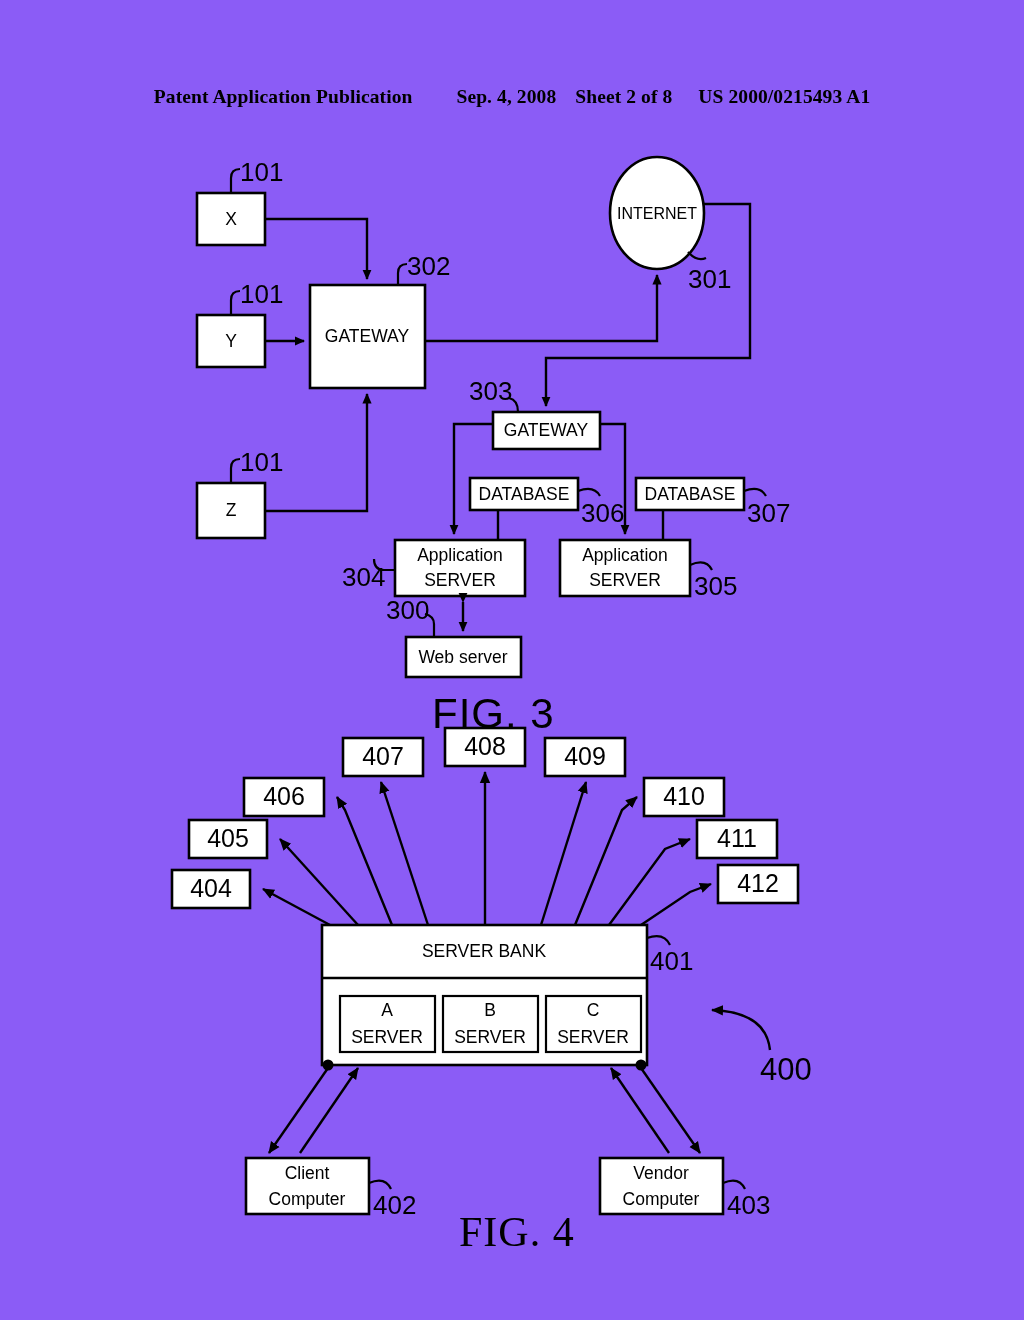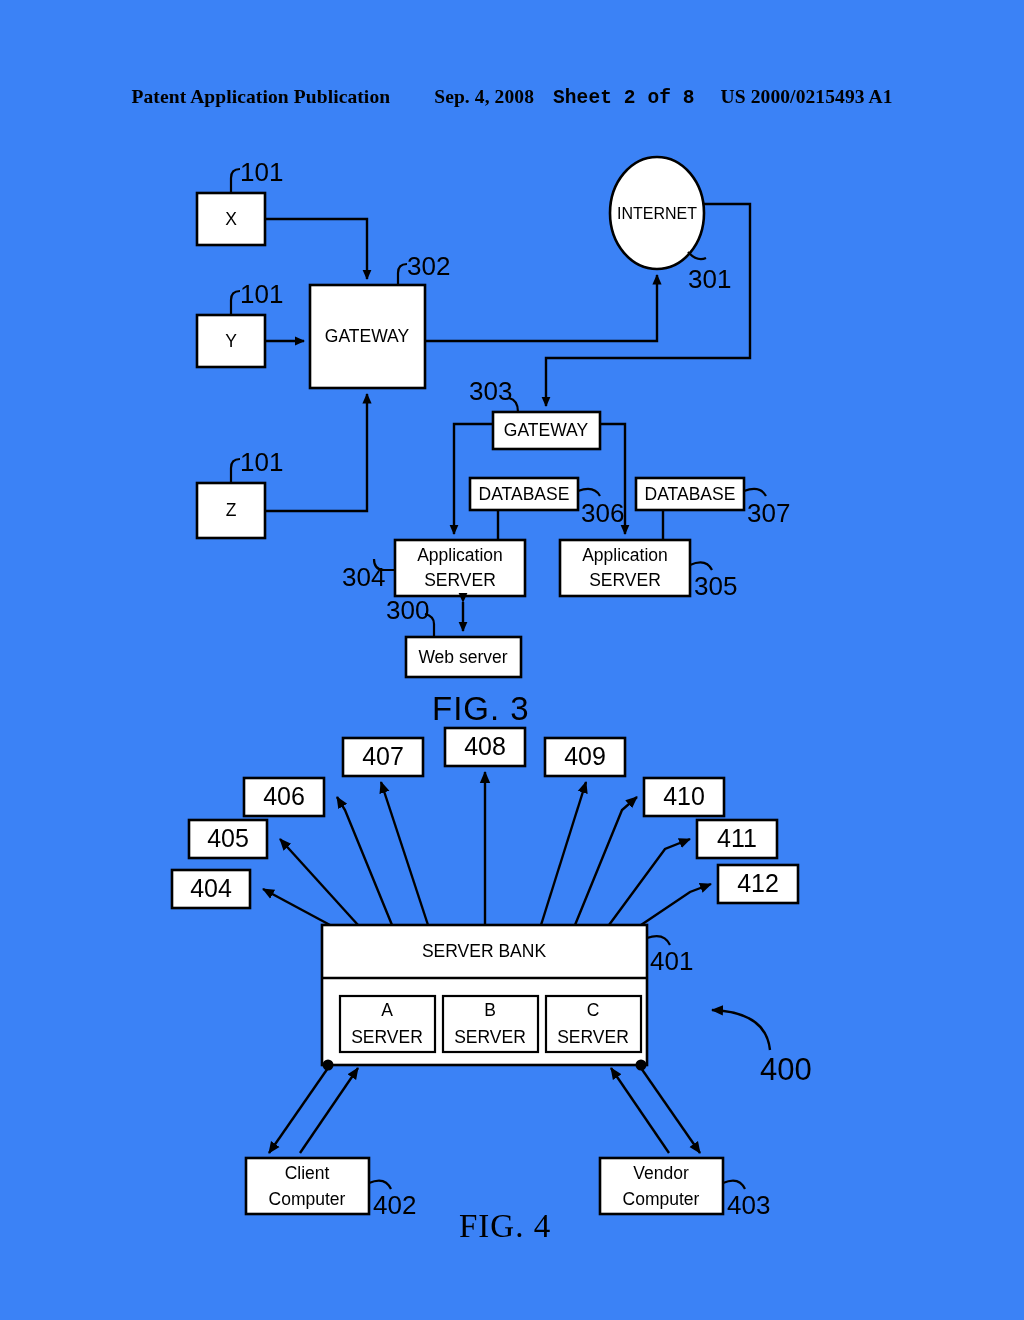--- a/index.html
+++ b/index.html
@@ -11,54 +11,54 @@
     width: 1024px;
     height: 1320px;
     font-family: "Liberation Serif", serif;
     position: relative;
     overflow: hidden;
   }
   #page {
     position: relative;
     width: 1024px;
     height: 1320px;
-    background: #3b82f6;
+    background: #8b5cf6;
   }
   
   #pub-header {
     position: absolute;
     left: 0;
     top: 86px;
     width: 1024px;
     height: 28px;
     display: flex;
     align-items: baseline;
     justify-content: center;
     font-family: "Liberation Serif", serif;
     font-weight: bold;
     font-size: 19.5px;
     color: #000;
     letter-spacing: 0.1px;
     white-space: nowrap;
   }
   #pub-header .h-pub   { margin-right: 44px; }
   #pub-header .h-date  { margin-right: 19px; }
-  #pub-header .h-sheet { margin-right: 26px; font-family: Liberation Mono, monospace; }
+  #pub-header .h-sheet { margin-right: 26px; }
   #pub-header .h-num   { }
 
   
   .fig-svg {
     position: absolute;
     left: 0;
     top: 0;
   }
   .fig-caption {
     position: absolute;
     font-family: "Liberation Sans", sans-serif;
-    font-size: 33px;
+    font-size: 42px;
     letter-spacing: 1px;
     color: #000;
     white-space: nowrap;
   }
   .node-label {
     font-family: "Liberation Sans", sans-serif;
     font-size: 17.5px;
     fill: #000;
     text-anchor: middle;
     dominant-baseline: middle;

